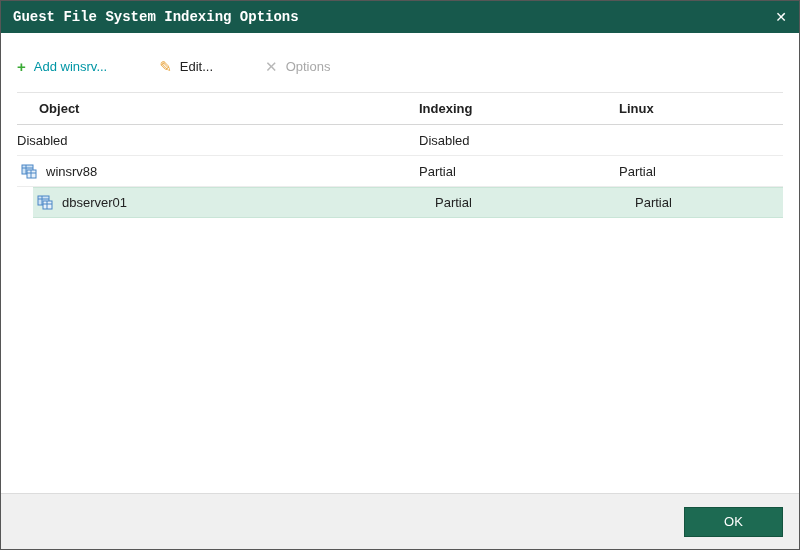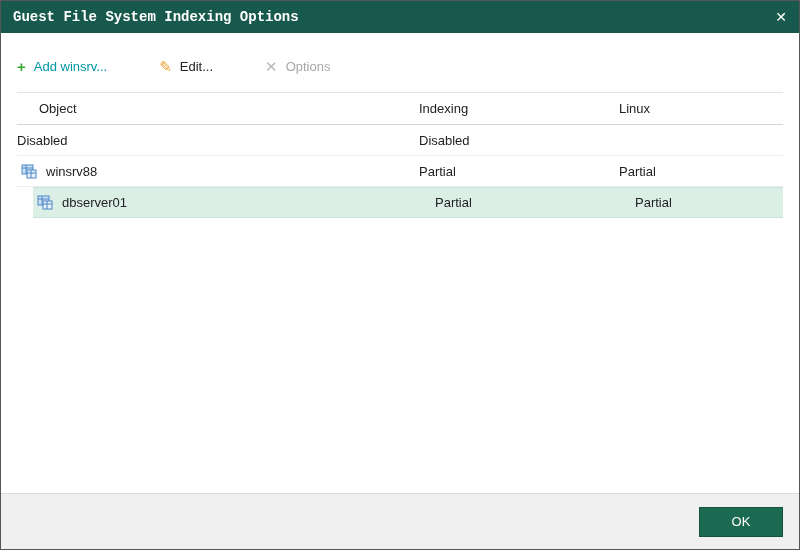--- a/index.html
+++ b/index.html
@@ -46,21 +46,21 @@
   
   .table { margin: 0 16px; }
   .trow {
     display: grid;
     grid-template-columns: 402px 200px 1fr;
     align-items: center;
     min-height: 31px;
     border-bottom: 1px solid #ececec;
   }
   .thead {
-    font-weight: normal;
+    font-weight: bold;
     border-top: 1px solid #e4e4e4;
     border-bottom: 1px solid #d6d6d6;
     min-height: 33px;
   }
   .thead .cell-object { padding-left: 22px; }
   .trow .cell { padding-right: 8px; }
   .cell-object { display: flex; align-items: center; column-gap: 9px; padding-left: 4px; }
   .trow.selected {
     background: var(--selected, #dcefe6);
     border-top: 1px solid #c9e5d7;
@@ -72,21 +72,21 @@
   .body-fill { flex: 1; background: #fff; }
   .footer {
     flex: 0 0 56px; height: 56px;
     background: #f0f0f0;
     border-top: 1px solid #dcdcdc;
     display: flex; align-items: center; justify-content: flex-end;
     column-gap: 12px;
     padding: 0 16px;
   }
   .btn {
-    width: 84px; height: 30px;
+    width: 99px; height: 30px;
     border: none; cursor: pointer;
     color: #fff; font-size: 13px;
     font-family: "Liberation Sans", "DejaVu Sans", sans-serif;
     display: inline-flex; align-items: center; justify-content: center; margin-left: 40px;
   }
   .btn-ok { background: var(--okbtn, #1d6a52); border: 1px solid #14543f; }
   .btn-cancel { background: var(--cancelbtn, #a2a2a2); border: 1px solid #8f8f8f; }
 </style>
 </head>
 <body>

